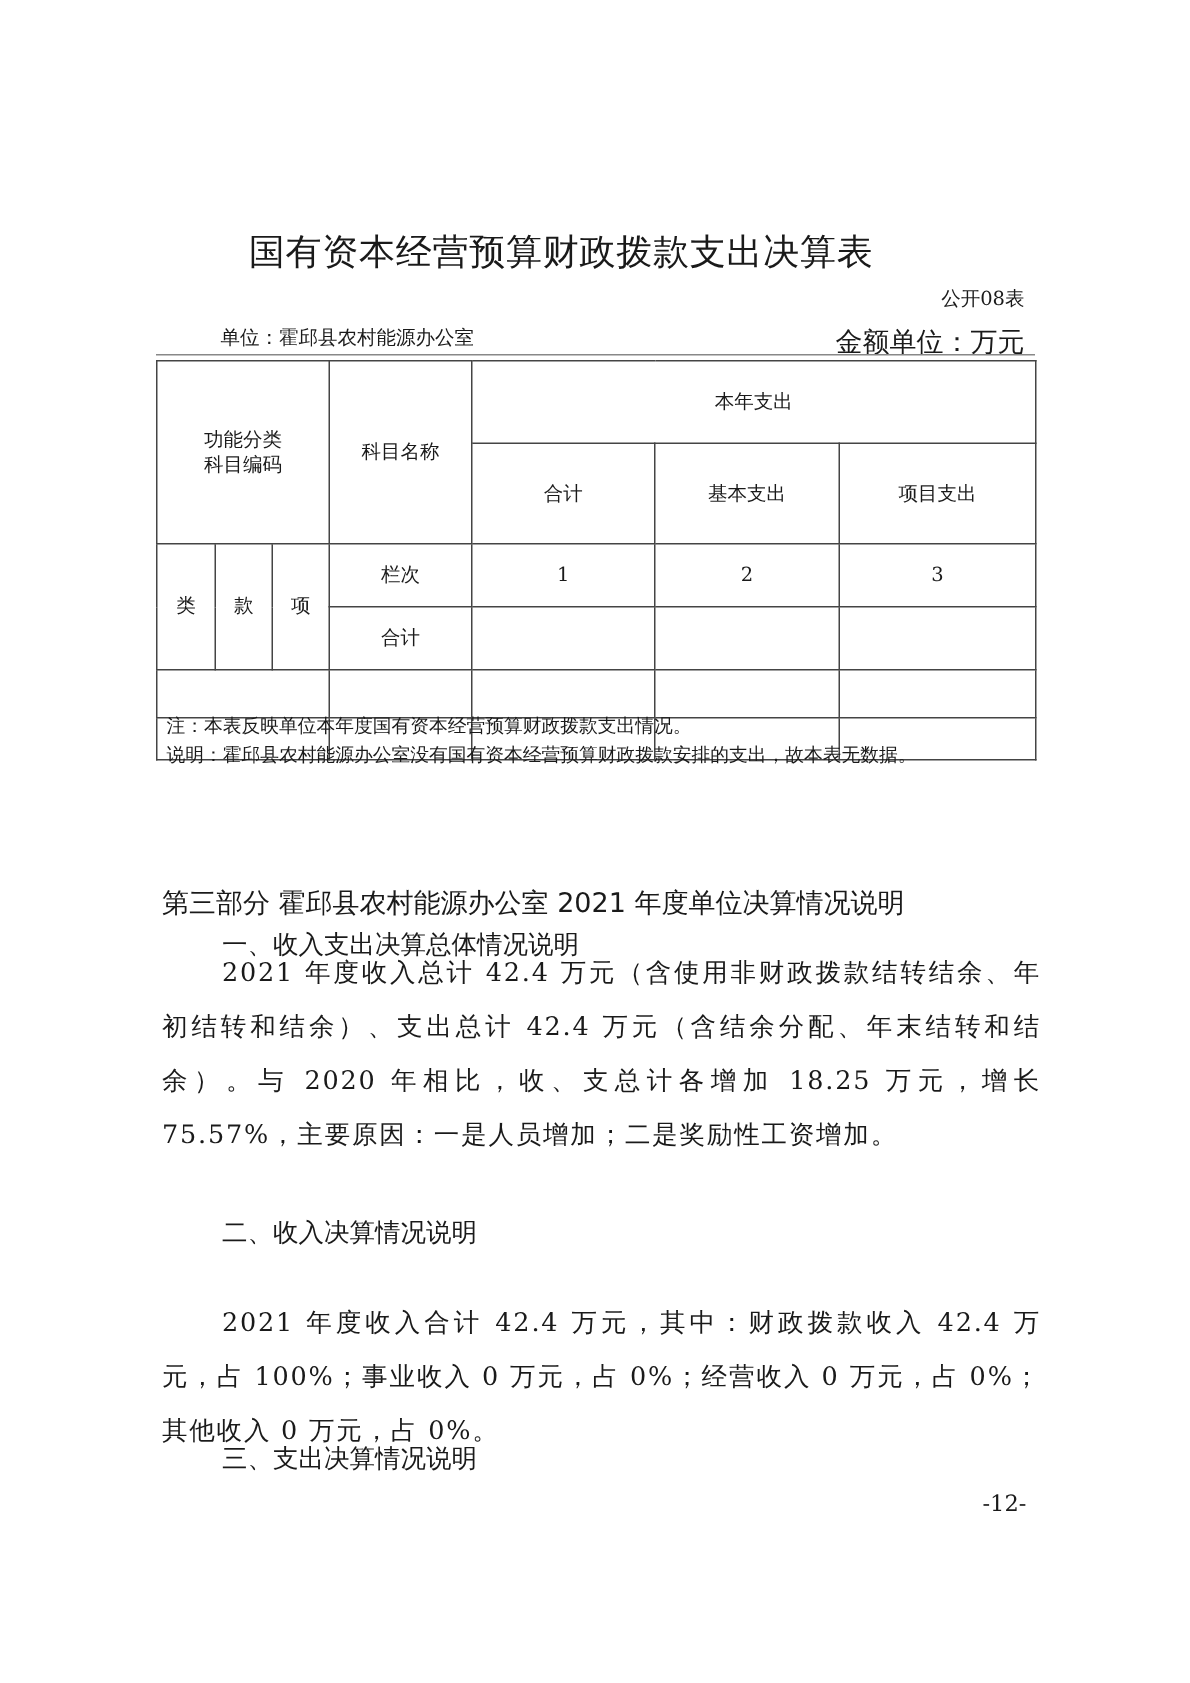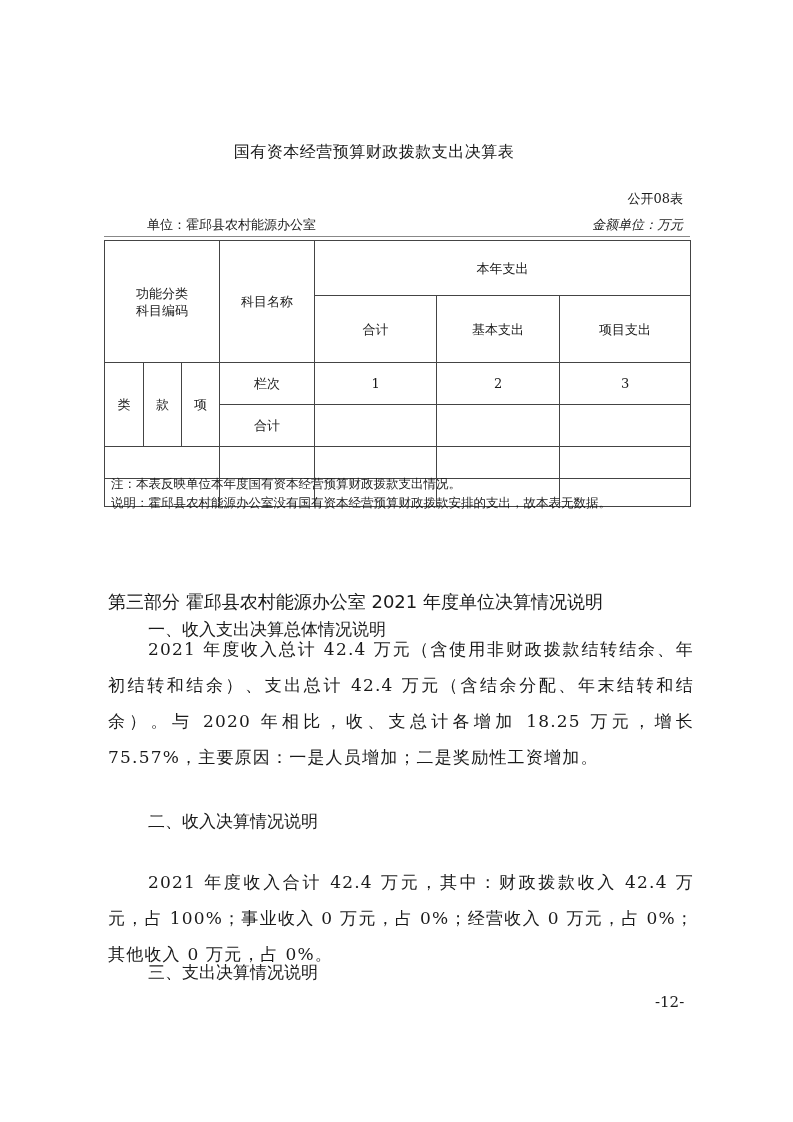--- a/index.html
+++ b/index.html
@@ -1,21 +1,21 @@
 <!DOCTYPE html>
 <html><head>
   <meta charset="utf-8">
   <style>
     html, body { margin: 0; padding: 0; background: #ffffff; }
     body { width: 793px; height: 1122px; position: relative; overflow: hidden; color: #1a1a1a; font-family: "DejaVu Serif", "Liberation Serif", serif; }
     .abs { position: absolute; white-space: nowrap; }
-    .title { top: 142px; left: 0; width: 748px; text-align: center; font-family: "DejaVu Sans", sans-serif; font-size: 16px; letter-spacing: 0.5px; }
+    .title { top: 152px; left: 0; width: 748px; text-align: center; font-family: "DejaVu Sans", sans-serif; font-size: 24px; letter-spacing: 0.5px; }
     .form-no { top: 190px; right: 110px; font-size: 13px; }
     .unit-left { top: 216px; left: 111px; font-size: 13px; margin-left: 36px; }
-    .unit-right { top: 216px; right: 110px; font-size: 13px; font-style: italic; }
+    .unit-right { top: 216px; right: 110px; font-size: 18px; }
     .hr { top: 236px; left: 104px; width: 586px; height: 0; border-top: 1px solid #888; }
     table.t { position: absolute; top: 240px; left: 104px; width: 586px; border-collapse: collapse; font-size: 13px; table-layout: fixed; }
     table.t td { border: 1px solid #444; text-align: center; vertical-align: middle; padding: 12px; line-height: 17px; }
     .note { left: 111px; font-size: 12.5px; }
     .h-part { top: 561px; left: 108px; font-family: "DejaVu Sans", sans-serif; font-size: 18px; margin-top: 29px; }
     .h-sec { left: 148px; font-family: "DejaVu Sans", sans-serif; font-size: 17px; margin-top: 20px; }
     .para { position: absolute; left: 108px; width: 586px; font-size: 17px; line-height: 36px; letter-spacing: 1.2px; text-indent: 40px; text-align: justify; }
     .page-no { top: 993px; left: 655px; font-size: 15px; }
   </style>
 </head>

